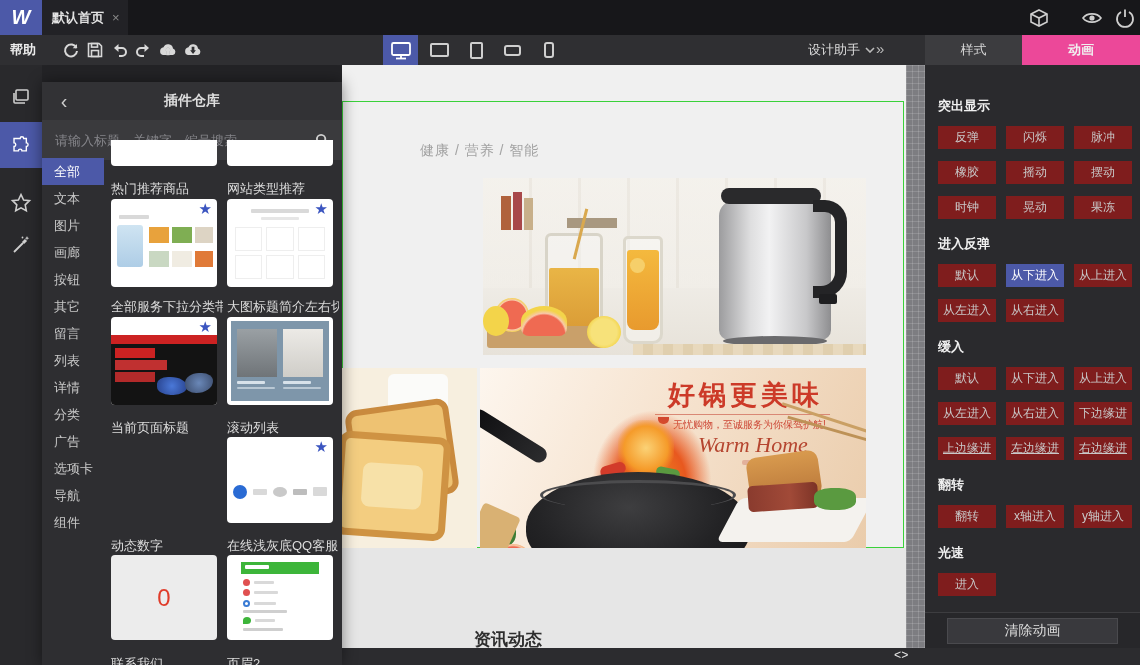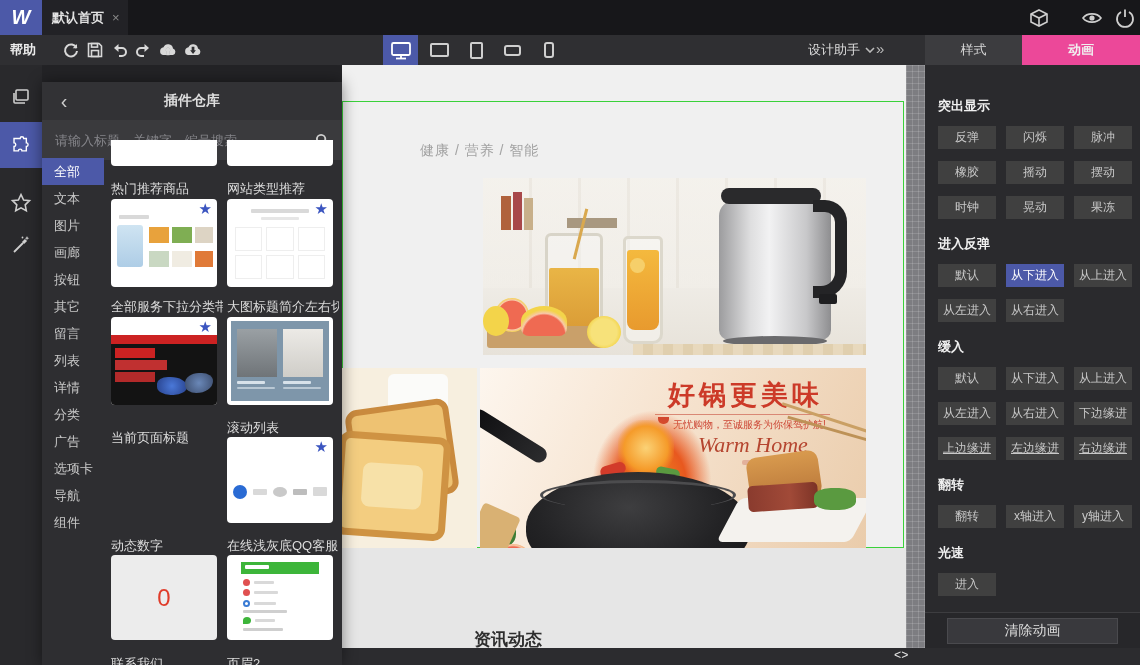--- a/index.html
+++ b/index.html
@@ -76,21 +76,21 @@
     background-image:
       repeating-linear-gradient(0deg, rgba(255,255,255,.14) 0 1px, transparent 1px 6px),
       repeating-linear-gradient(90deg, rgba(255,255,255,.14) 0 1px, transparent 1px 6px);
   }
 
   
   #rightpanel { left:925px; top:65px; width:215px; height:583px; background:#2a2a2d;
                 padding:20px 0 0 13px; overflow:hidden; }
   .sec-title { color:#f0f0f0; font-size:13px; font-weight:bold; margin:16px 0 0 0; }
   .anim-grid { display:grid; grid-template-columns:repeat(3,58px); gap:12px 10px; margin-top:11px; }
-  .anim-btn { height:23px; background:#404040; color:#c9c9c9; font-size:12px;
+  .anim-btn { height:23px; background:#7f1d1d; color:#c9c9c9; font-size:12px;
               display:flex; align-items:center; justify-content:center; cursor:pointer;
               white-space:nowrap; }
   .anim-btn.active { background:#4c59a8; color:#fff; }
   .anim-btn.ul { text-decoration:underline; }
   #rp-footer { left:925px; top:612px; width:215px; height:36px; background:#27272a;
                border-top:1px solid #3d3d40; display:flex; align-items:center;
                justify-content:center; }
   #clear-anim { width:171px; height:26px; background:#39393d; border:1px solid #4a4a4e;
                 color:#dcdcdc; font-size:14px; display:flex; align-items:center;
                 justify-content:center; cursor:pointer; }
@@ -464,21 +464,21 @@
   <div class="abs card" style="left:185px;top:235px">
     <div style="position:absolute;inset:4px;background:#7e96aa"></div>
     <div style="position:absolute;left:10px;top:12px;width:40px;height:48px;background:linear-gradient(180deg,#9aa0a4,#6f7478)"></div>
     <div style="position:absolute;left:56px;top:12px;width:40px;height:48px;background:linear-gradient(180deg,#eceae6,#cfcdc8)"></div>
     <div class="bar" style="position:absolute;left:10px;top:64px;width:28px;height:3px;background:#d8e2ea"></div>
     <div class="bar" style="position:absolute;left:10px;top:70px;width:38px;height:2px;background:#b9c8d4"></div>
     <div class="bar" style="position:absolute;left:56px;top:64px;width:28px;height:3px;background:#d8e2ea"></div>
     <div class="bar" style="position:absolute;left:56px;top:70px;width:38px;height:2px;background:#b9c8d4"></div>
   </div>
 
-  <div class="abs plab" style="left:69px;top:347px">当前页面标题</div>
+  <div class="abs plab" style="left:69px;top:337px">当前页面标题</div>
   <div class="abs plab" style="left:185px;top:337px">滚动列表</div>
   <div class="abs card" style="left:185px;top:355px;height:86px">
     <div style="position:absolute;left:6px;top:48px;width:14px;height:14px;border-radius:50%;background:#2a6bd4"></div>
     <div class="bar" style="position:absolute;left:26px;top:52px;width:14px;height:6px"></div>
     <div class="bar" style="position:absolute;left:46px;top:50px;width:14px;height:10px;background:#c9c9c9;border-radius:50%"></div>
     <div class="bar" style="position:absolute;left:66px;top:52px;width:14px;height:6px;background:#bdbdbd"></div>
     <div class="bar" style="position:absolute;left:86px;top:50px;width:14px;height:9px"></div>
     <div class="star">★</div>
   </div>
 

